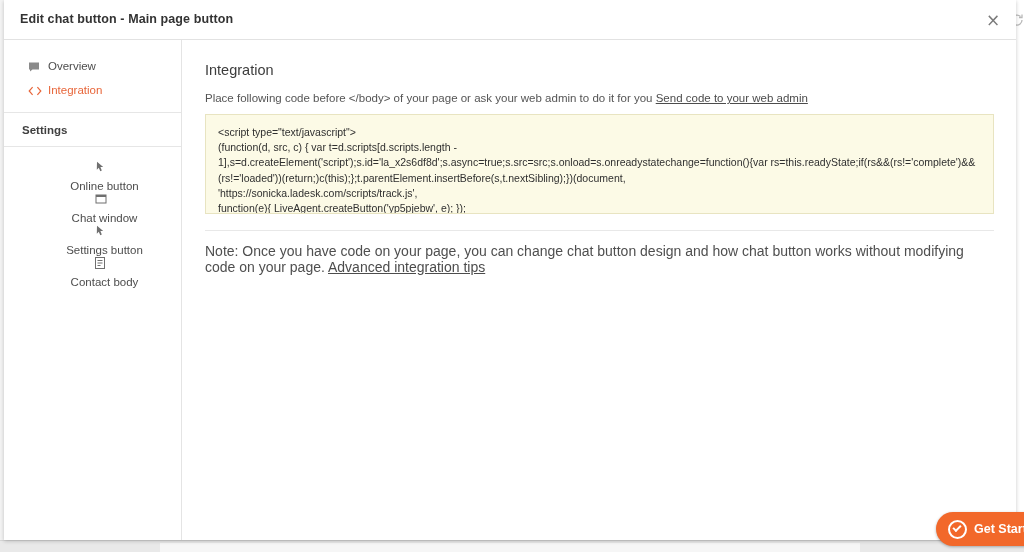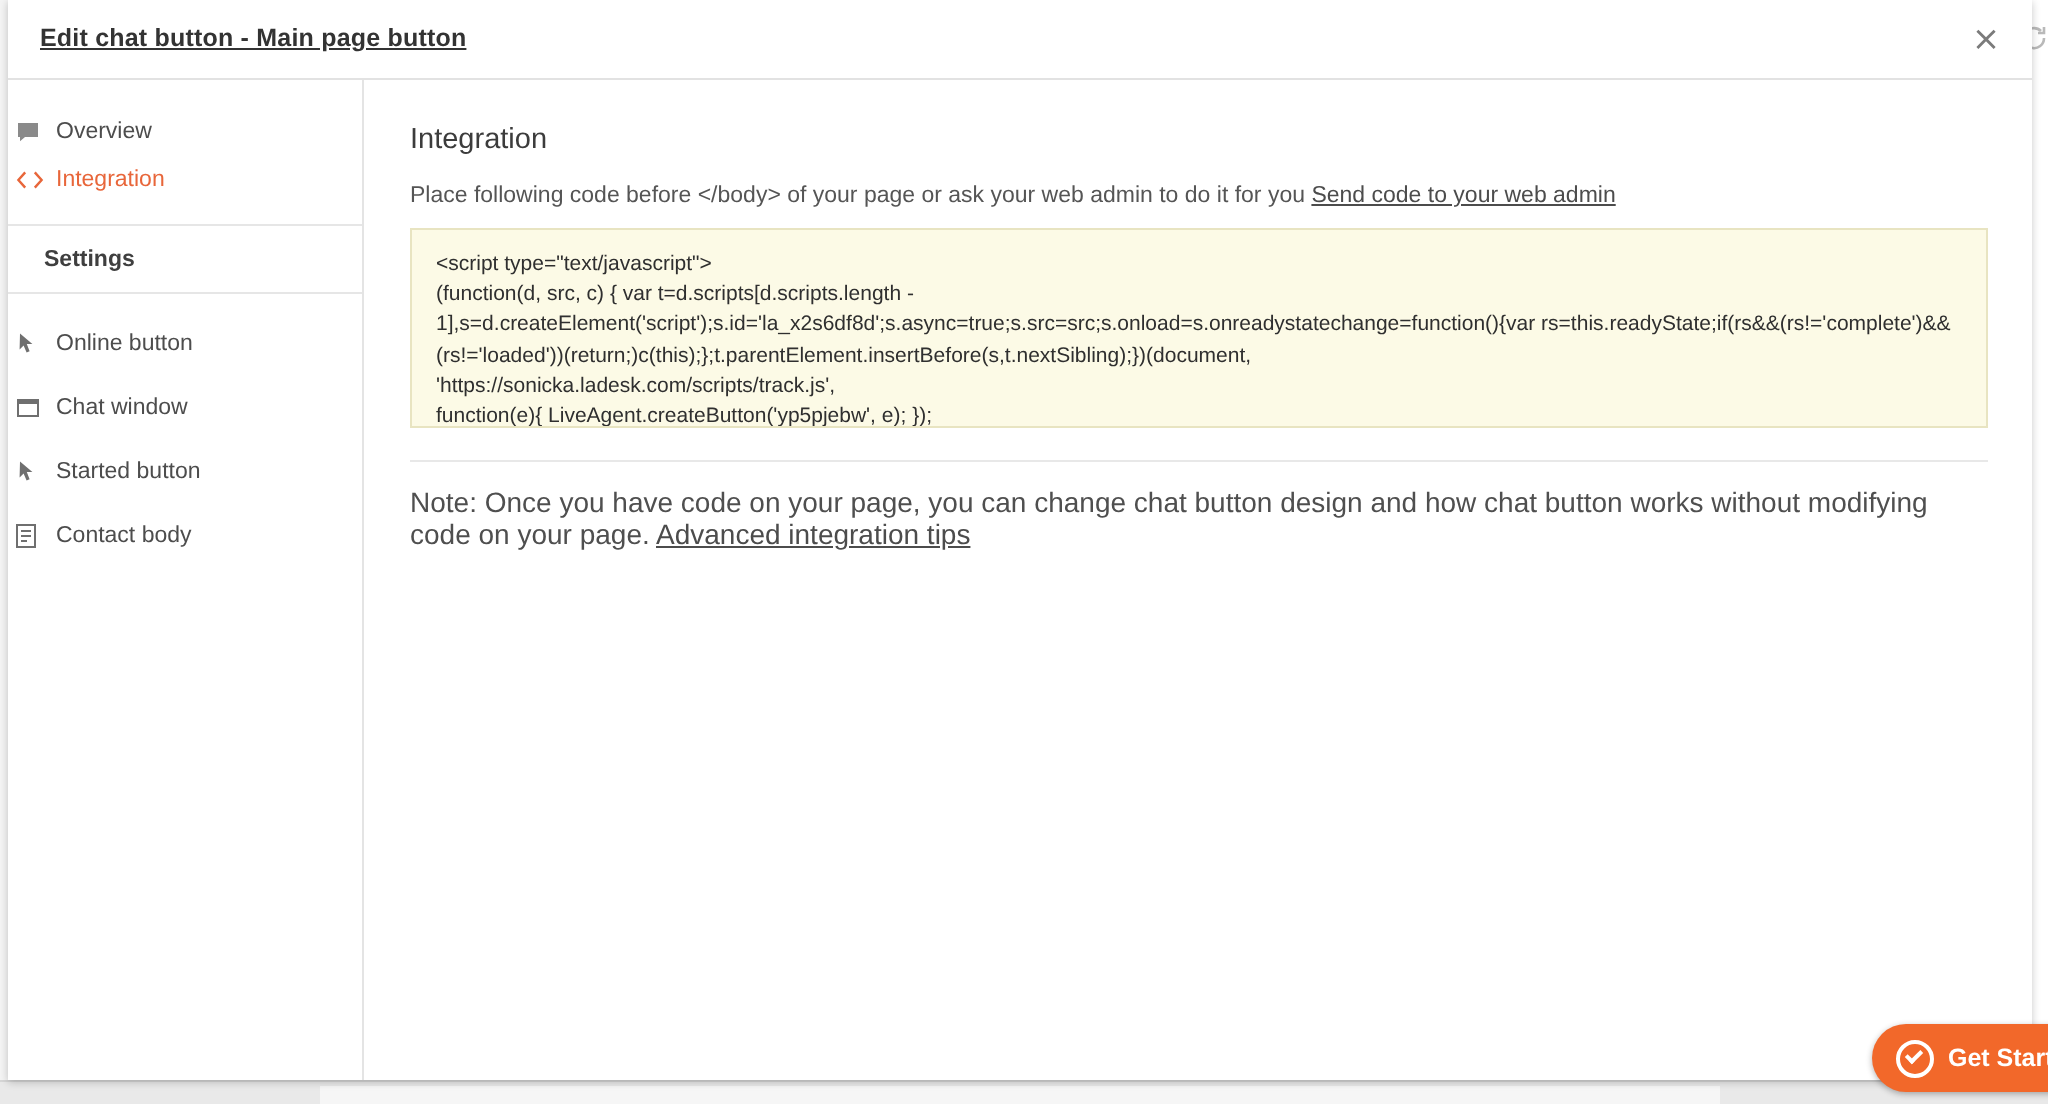--- a/index.html
+++ b/index.html
@@ -77,21 +77,20 @@
     background: #ffffff;
   }
   .modal-title {
     position: absolute;
     left: 16px;
     top: 12px;
     font-size: 12.5px;
     font-weight: bold;
     color: #333333;
     letter-spacing: 0.1px;
-    text-decoration: underline;
   }
   .modal-close {
     position: absolute;
     right: 12px;
     top: 9px;
     width: 22px;
     height: 22px;
     line-height: 22px;
     text-align: center;
     font-size: 17px;
@@ -114,21 +113,21 @@
     height: 500px;
     background: #ffffff;
     border-right: 1px solid #e4e4e4;
     box-sizing: border-box;
   }
   .nav-item {
     position: relative;
     height: 24px;
     display: flex;
     align-items: center;
-    padding-left: 4px;
+    padding-left: 24px;
     font-size: 11.5px;
     color: #4d4d4d;
     cursor: pointer;
   }
   .nav-item .ico {
     width: 20px;
     display: inline-block;
     color: #8a8a8a;
     font-size: 11px;
     flex: 0 0 20px;
@@ -156,20 +155,21 @@
   .nav-sub-divider {
     height: 1px;
     background: #e6e6e6;
   }
   .nav-list-lower {
     padding-top: 13px;
   }
   .nav-list-lower .nav-item {
     height: 24px;
     margin-bottom: 8px;
+    flex-direction: column;
   }
   .glyph-svg { display: inline-block; vertical-align: middle; }
 
   
   .content {
     position: absolute;
     left: 178px;
     top: 0;
     right: 0;
     height: 500px;
@@ -338,21 +338,21 @@
             </span>
             <span>Chat window</span>
           </div>
 
           <div class="nav-item">
             <span class="ico">
               <svg width="11" height="12" viewBox="0 0 11 12" class="glyph-svg">
                 <path d="M2 0.8l6.2 5.2H5.4l1.4 3.6-1.5 0.7-1.5-3.6-2 2z" fill="#6f6f6f"></path>
               </svg>
             </span>
-            <span>Started button</span>
+            <span>Settings button</span>
           </div>
 
           <div class="nav-item">
             <span class="ico">
               <svg width="10" height="12" viewBox="0 0 10 12" class="glyph-svg">
                 <rect x="0.5" y="0.5" width="9" height="11" fill="none" stroke="#6f6f6f" stroke-width="1"></rect>
                 <rect x="2.5" y="3" width="5" height="1" fill="#6f6f6f"></rect>
                 <rect x="2.5" y="5.5" width="5" height="1" fill="#6f6f6f"></rect>
                 <rect x="2.5" y="8" width="3" height="1" fill="#6f6f6f"></rect>
               </svg>

